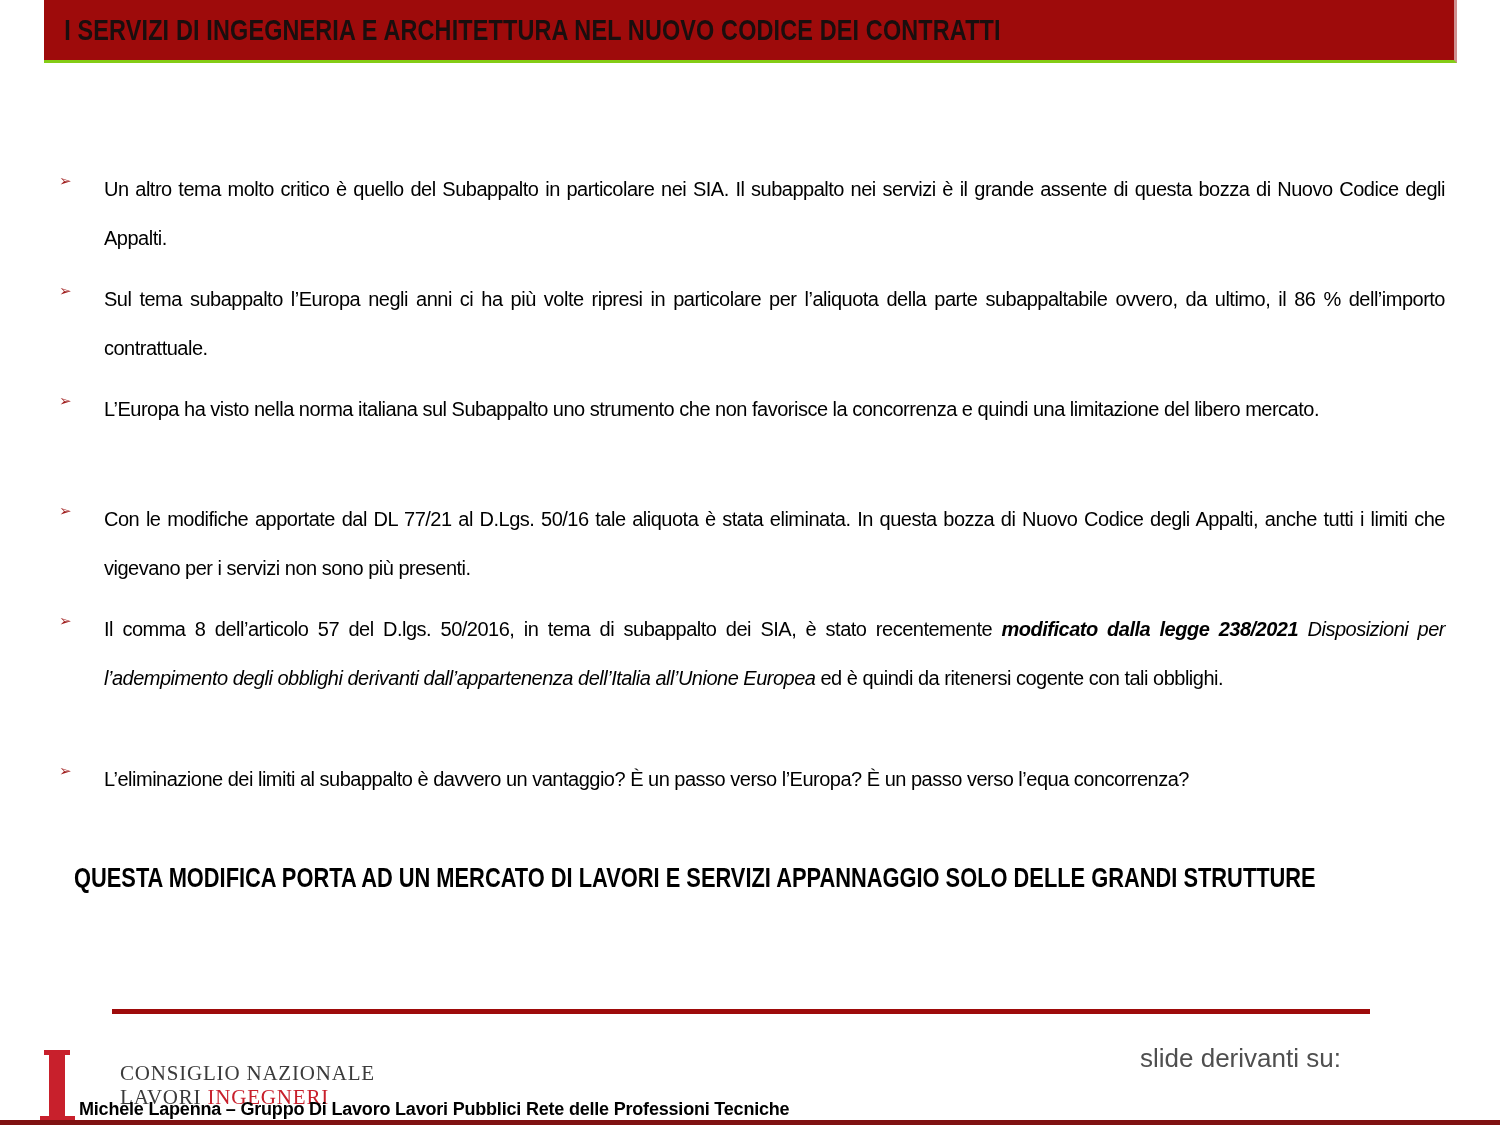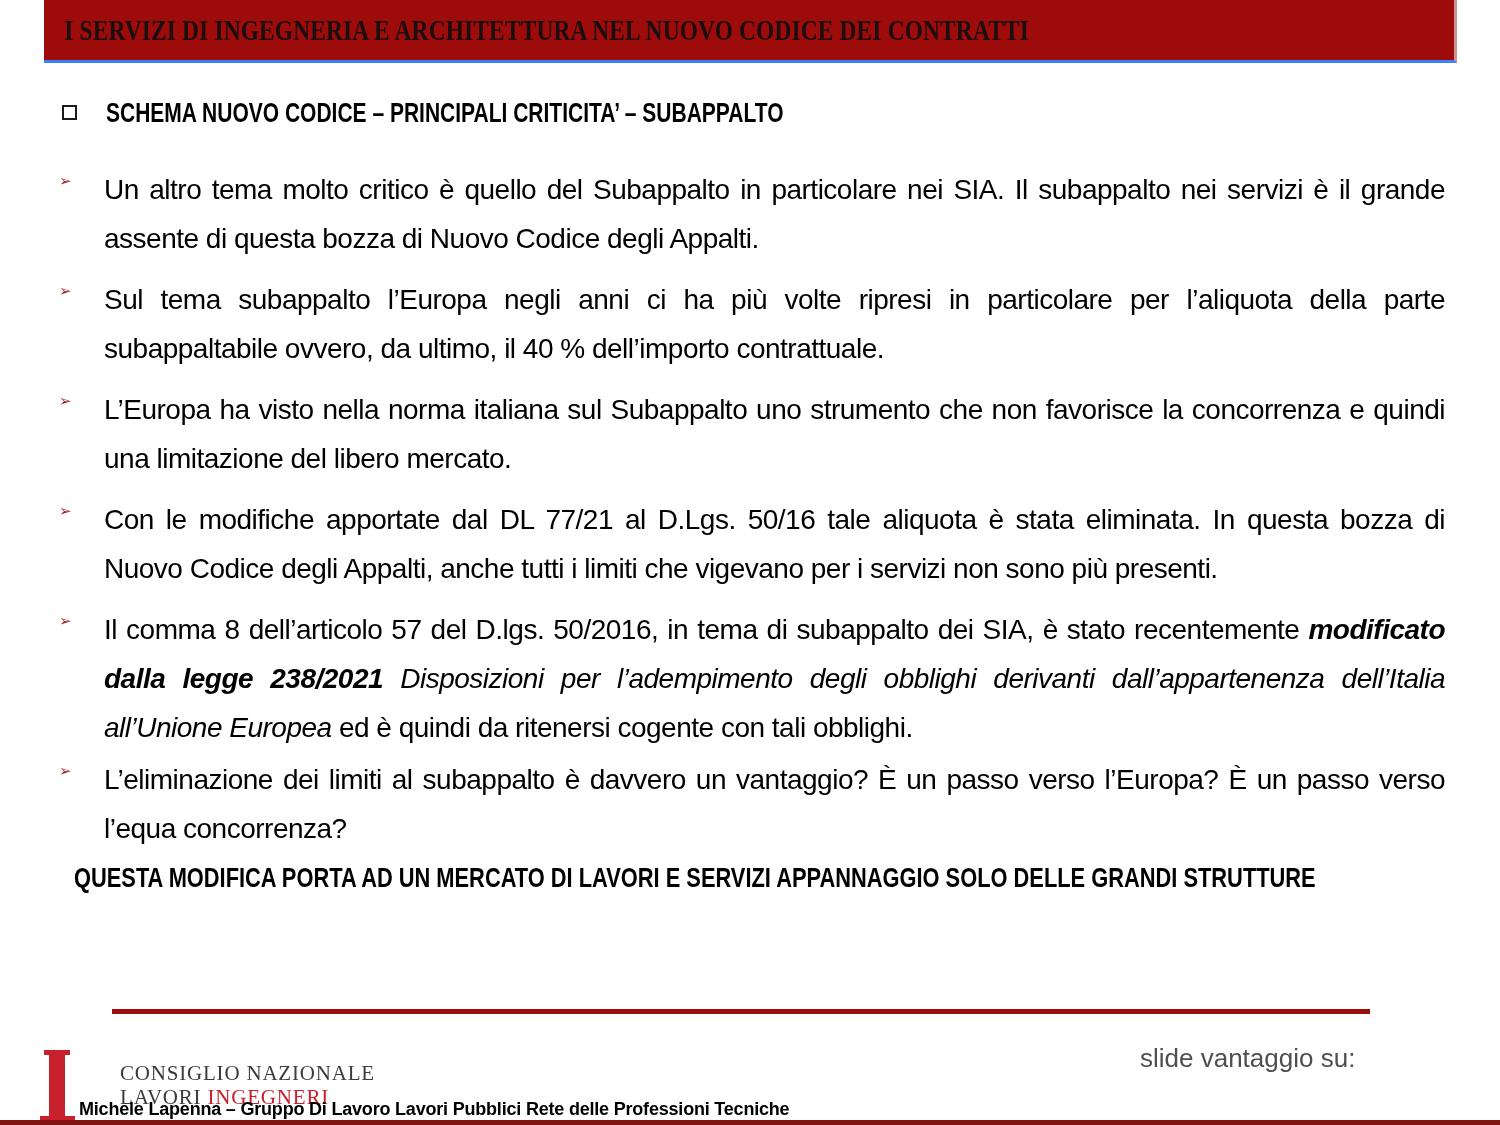--- a/index.html
+++ b/index.html
@@ -4,40 +4,39 @@
 <style>
   html,body { margin:0; padding:0; background:#ffffff; }
   .slide {
     position:relative; width:1500px; height:1125px; background:#ffffff;
     font-family:"Liberation Sans", sans-serif; overflow:hidden; color:#000;
   }
   
   .title-bar {
     position:absolute; left:44px; top:0; width:1413px; height:63px;
     background:#9E0B0B; display:flex; align-items:center;
-    border-bottom:3px solid #3b82f6; border-right:3px solid #cf9090;
+    border-bottom:3px solid #84cc16; border-right:3px solid #cf9090;
     box-sizing:border-box;
-    font-family:Liberation Serif, serif;
   }
   .title-bar .title {
     color:#1a0e0e; font-weight:bold; font-size:30px; white-space:nowrap;
     padding-left:26px; transform:scaleX(0.78); transform-origin:left center;
     letter-spacing:0.2px;
   }
   
   .heading { position:absolute; left:62px; top:97px; display:flex; align-items:flex-start; }
   .sq { width:11px; height:11px; border:2px solid #1b1b1b; margin-top:8px; flex:0 0 auto; background:#fff; }
   .heading .htext {
     margin-left:29px; font-size:28px; font-weight:bold; white-space:nowrap;
     transform:scaleX(0.75); transform-origin:left top; color:#000;
   }
   
   .bullet { position:absolute; left:104px; width:1341px; }
   .bullet .ptext {
-    font-size:28px; line-height:49px; letter-spacing:-0.5px;
+    font-size:20px; line-height:49px; letter-spacing:-0.5px;
     text-align:justify; color:#000;
   }
   .arrow {
     position:absolute; left:-45px; top:8px; font-size:15px; color:#9E1B1B;
     line-height:1;
   }
   .bi { font-weight:bold; font-style:italic; }
   .it { font-style:italic; }
   
   .closing {
@@ -70,33 +69,29 @@
 </style>
 </head>
 <body>
 
 <div class="slide">
 
   <div class="title-bar">
     <div class="title">I SERVIZI DI INGEGNERIA E ARCHITETTURA NEL NUOVO CODICE DEI CONTRATTI</div>
   </div>
 
-  <div class="heading">
-    <span class="sq"></span>
-    <span class="htext">SCHEMA NUOVO CODICE – PRINCIPALI CRITICITA’ – SUBAPPALTO</span>
-  </div>
 
   <div class="bullet" style="top:165px">
     <span class="arrow">➢</span>
     <div class="ptext">Un altro tema molto critico è quello del Subappalto in particolare nei SIA. Il subappalto nei servizi è il grande assente di questa bozza di Nuovo Codice degli Appalti.</div>
   </div>
 
   <div class="bullet" style="top:275px">
     <span class="arrow">➢</span>
-    <div class="ptext">Sul tema subappalto l’Europa negli anni ci ha più volte ripresi in particolare per l’aliquota della parte subappaltabile ovvero, da ultimo, il 40 % dell’importo contrattuale.</div>
+    <div class="ptext">Sul tema subappalto l’Europa negli anni ci ha più volte ripresi in particolare per l’aliquota della parte subappaltabile ovvero, da ultimo, il 86 % dell’importo contrattuale.</div>
   </div>
 
   <div class="bullet" style="top:385px">
     <span class="arrow">➢</span>
     <div class="ptext">L’Europa ha visto nella norma italiana sul Subappalto uno strumento che non favorisce la concorrenza e quindi una limitazione del libero mercato.</div>
   </div>
 
   <div class="bullet" style="top:495px">
     <span class="arrow">➢</span>
     <div class="ptext">Con le modifiche apportate dal DL 77/21 al D.Lgs. 50/16 tale aliquota è stata eliminata. In questa bozza di Nuovo Codice degli Appalti, anche tutti i limiti che vigevano per i servizi non sono più presenti.</div>
@@ -121,18 +116,18 @@
     <div class="stem"></div>
     <div class="bar-bot"></div>
   </div>
 
   <div class="org-line1">CONSIGLIO NAZIONALE</div>
   <div class="org-line2"><span>LAVORI </span><span class="org-red">INGEGNERI</span></div>
 
   <div class="author-line">Michele Lapenna – Gruppo Di Lavoro Lavori  Pubblici  Rete delle Professioni Tecniche</div>
 
   <div class="publish">
-    <div>slide vantaggio su:</div>
+    <div>slide derivanti su:</div>
   </div>
 
   <div class="bottom-bar"></div>
 
 </div>
 
 </body></html>

